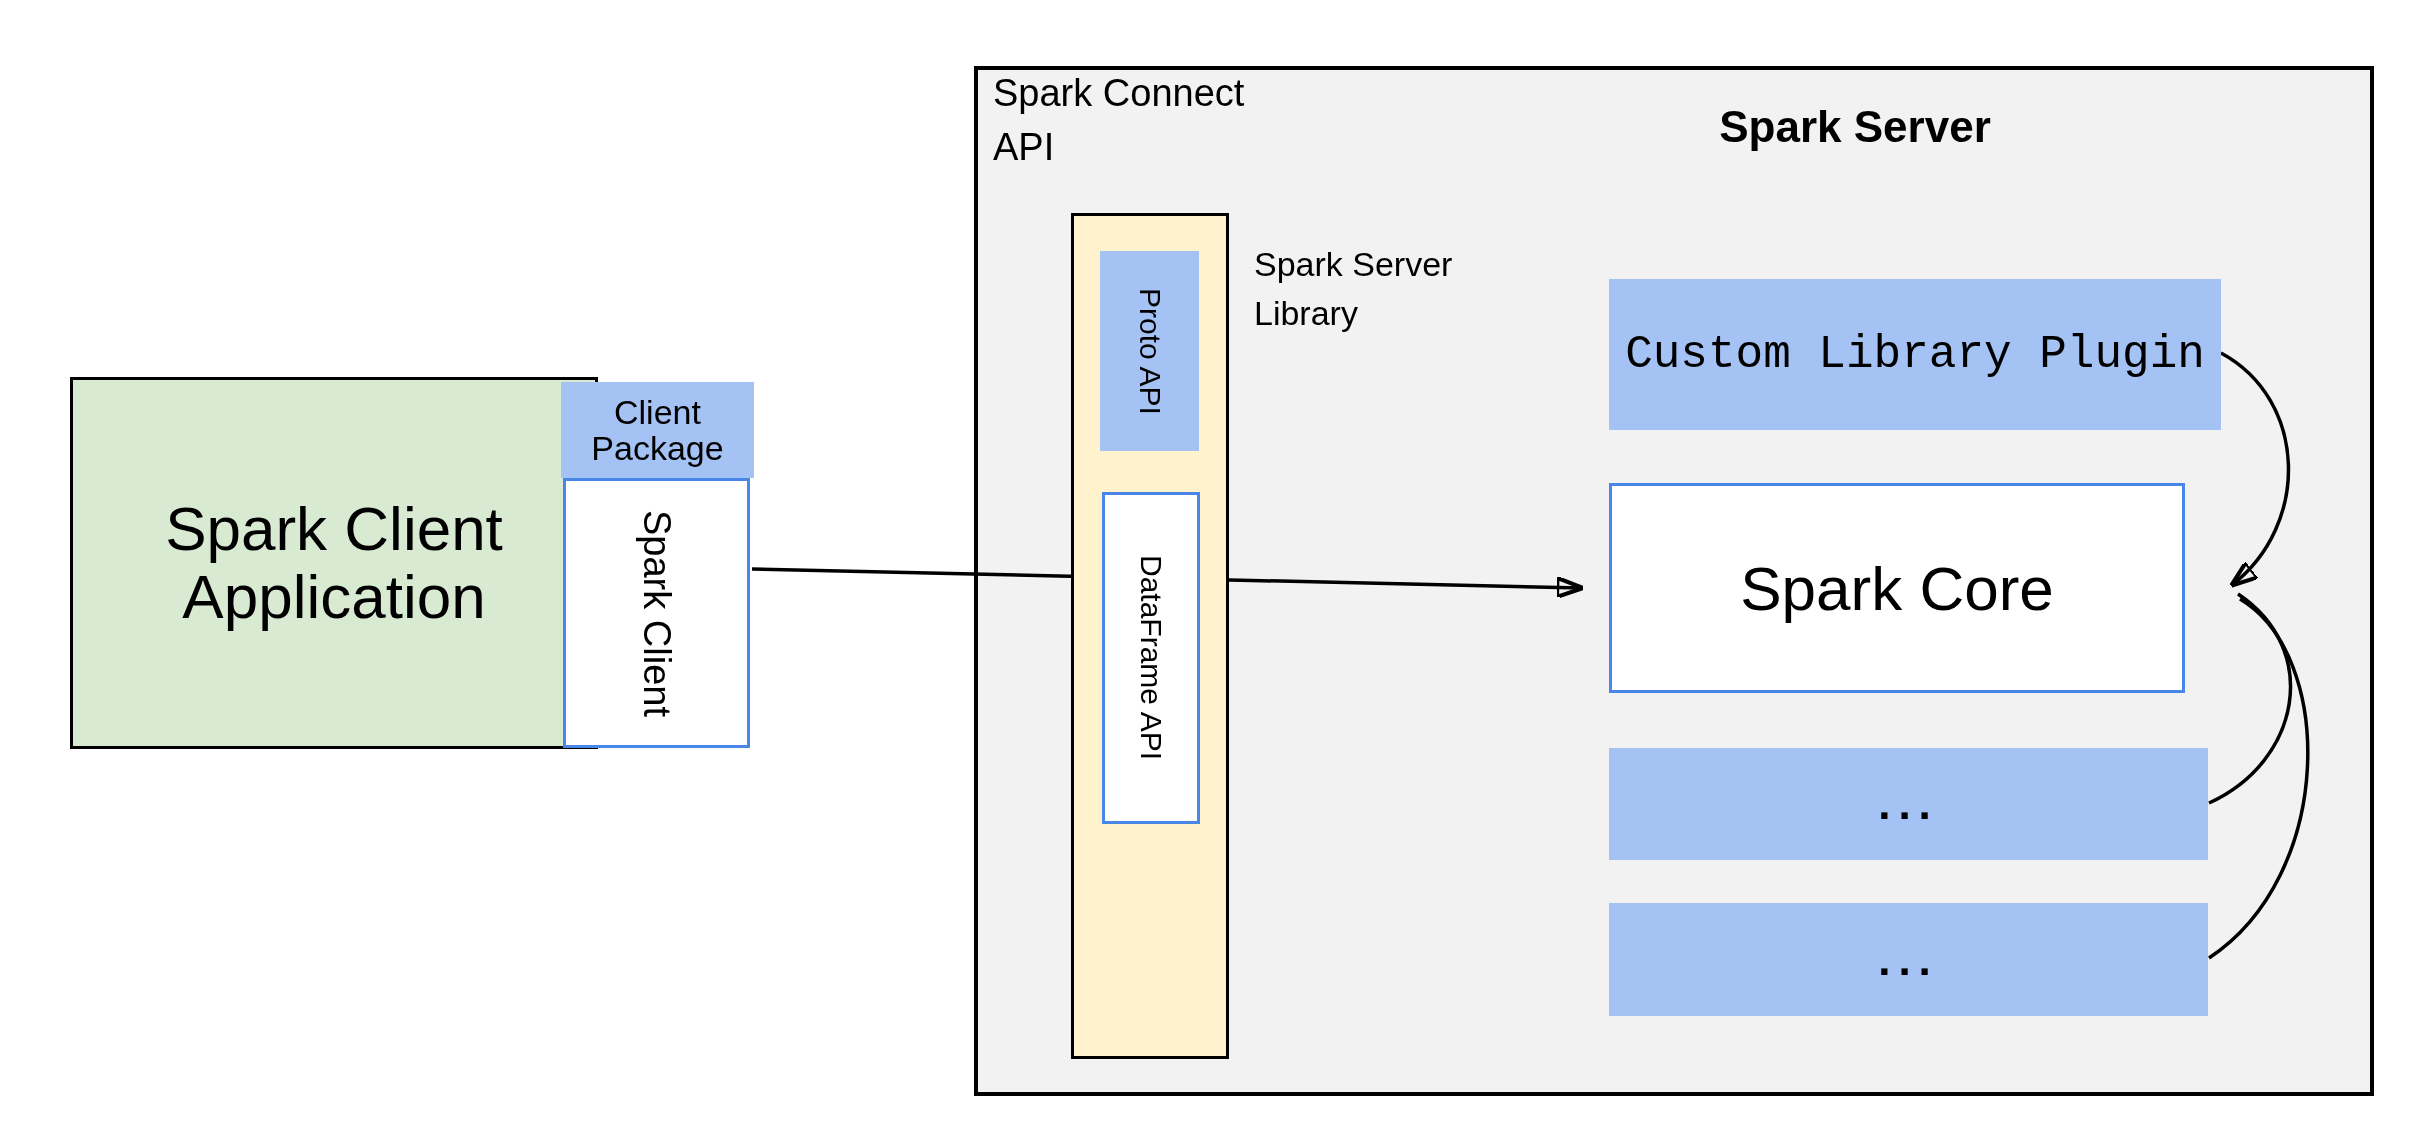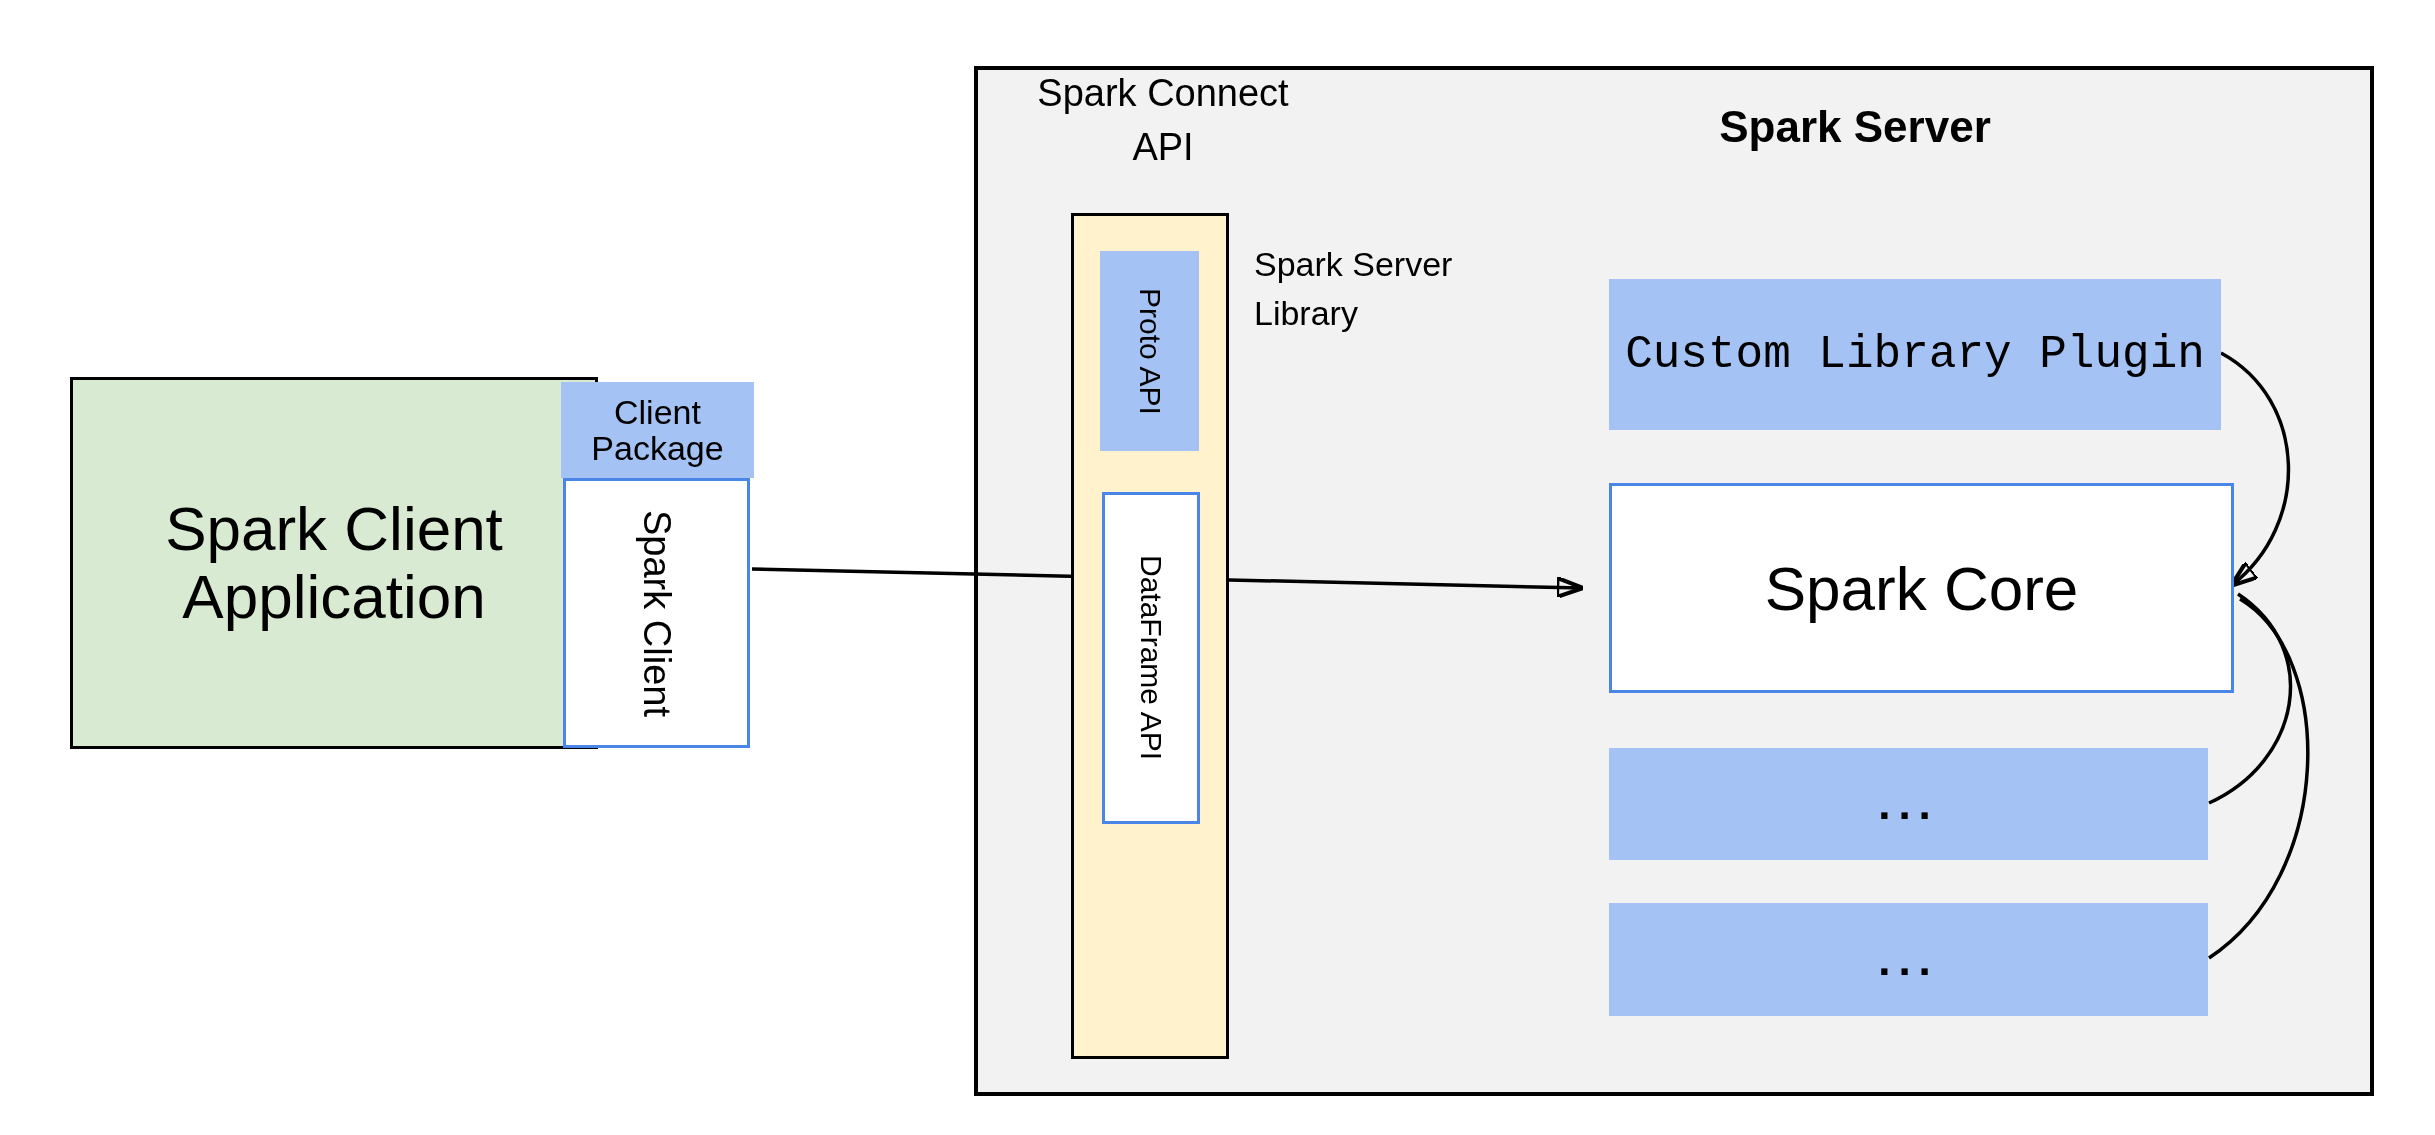--- a/index.html
+++ b/index.html
@@ -12,21 +12,21 @@
   .center{display:flex;align-items:center;justify-content:center;text-align:center;}
   .pre{white-space:pre-line;}
 
   
   .container-box{
     left:974px;top:66px;width:1400px;height:1030px;
     background:#f2f2f2;border:4px solid #000;
   }
 
   
-  .lbl-connect{left:993px;top:66px;width:340px;font-size:38px;line-height:54px;text-align:center;}
+  .lbl-connect{left:993px;top:66px;width:340px;font-size:38px;line-height:54px;text-align:left;}
   .lbl-server-title{left:1655px;top:100px;width:400px;font-size:44px;line-height:53px;font-weight:700;text-align:center;}
   .lbl-server-lib{left:1254px;top:240px;width:360px;font-size:34px;line-height:49px;text-align:left;}
 
   
   .green-box{
     left:70px;top:377px;width:528px;height:372px;
     background:#d9ead3;border:3px solid #000;
     font-size:62px;line-height:68px;
   }
   .client-pkg{
@@ -54,21 +54,21 @@
   .vtext{writing-mode:vertical-rl;}
   .vt-38{font-size:38px;}
   .vt-30{font-size:30px;}
 
   
   .plugin-box{
     left:1609px;top:279px;width:612px;height:151px;
     background:#a4c2f4;font-size:46px;font-family:Liberation Mono, monospace;
   }
   .core-box{
-    left:1609px;top:483px;width:625px;height:210px;
+    left:1609px;top:483px;width:576px;height:210px;
     background:#fff;border:3px solid #4a86e8;font-size:62px;
   }
   .dots-box1{left:1609px;top:748px;width:599px;height:112px;background:#a4c2f4;}
   .dots-box2{left:1609px;top:903px;width:599px;height:113px;background:#a4c2f4;}
   .dots{font-size:44px;font-weight:700;letter-spacing:8px;}
 
   svg.arrows{position:absolute;left:0;top:0;width:2435px;height:1135px;pointer-events:none;}
   svg.arrows path{fill:none;stroke:#000;stroke-width:3.5px;}
 </style>
 </head>

